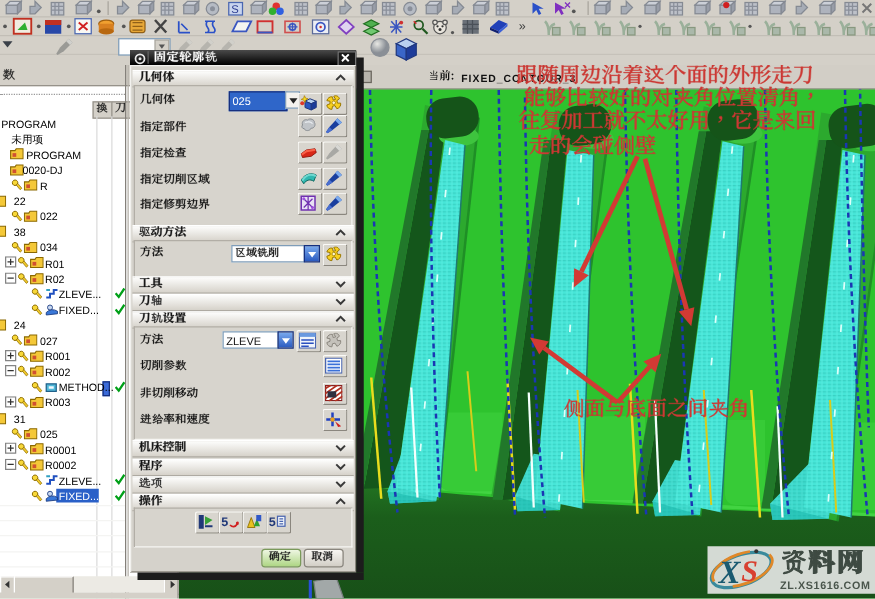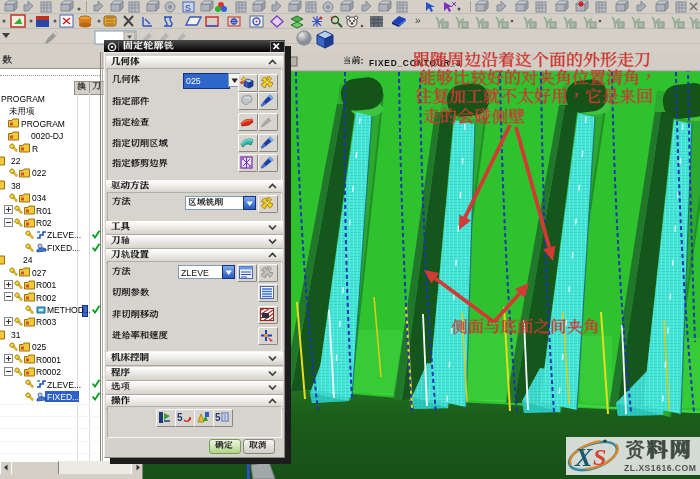--- a/index.html
+++ b/index.html
@@ -345,21 +345,21 @@
       <div style="position:absolute;left:102px;top:0;width:1px;height:427px;background:#b4b0a8"></div>
       <div style="position:absolute;left:1px;top:41.8px;font:8.5px 'Liberation Sans',sans-serif;color:#000;white-space:nowrap">PROGRAM</div>
       <div style="position:absolute;left:9px;top:54.2px;font:8.5px 'Liberation Sans',sans-serif;color:#000;white-space:nowrap">未用项</div>
       <svg style="position:absolute;left:8px;top:66.3px" width="11" height="11" viewBox="0 0 11 11">
         <use href="#fold"></use>
       </svg>
       <div style="position:absolute;left:21px;top:66.6px;font:8.5px 'Liberation Sans',sans-serif;color:#000;white-space:nowrap">PROGRAM</div>
       <svg style="position:absolute;left:8px;top:78.8px" width="11" height="11" viewBox="0 0 11 11">
         <use href="#fold"></use>
       </svg>
-      <div style="position:absolute;left:31px;top:79.1px;font:8.5px 'Liberation Sans',sans-serif;color:#000;white-space:nowrap">0020-DJ</div>
+      <div style="position:absolute;left:18px;top:79.1px;font:8.5px 'Liberation Sans',sans-serif;color:#000;white-space:nowrap">0020-DJ</div>
       <svg style="position:absolute;left:9px;top:91.2px" width="11" height="11" viewBox="0 0 11 11">
         <use href="#key"></use>
       </svg>
       <svg style="position:absolute;left:19px;top:91.2px" width="11" height="11" viewBox="0 0 11 11">
         <use href="#fold"></use>
       </svg>
       <div style="position:absolute;left:32px;top:91.5px;font:8.5px 'Liberation Sans',sans-serif;color:#000;white-space:nowrap">R</div>
       <svg style="position:absolute;left:-6px;top:103.6px" width="11" height="11" viewBox="0 0 11 11">
         <use href="#fold"></use>
       </svg>
@@ -418,21 +418,21 @@
       <svg style="position:absolute;left:36px;top:190.5px" width="11" height="11" viewBox="0 0 11 11">
         <use href="#op2"></use>
       </svg>
       <svg style="position:absolute;left:92px;top:190.5px" width="11" height="11" viewBox="0 0 11 11">
         <use href="#chk"></use>
       </svg>
       <div style="position:absolute;left:47px;top:190.8px;font:8.5px 'Liberation Sans',sans-serif;color:#000;white-space:nowrap">FIXED...</div>
       <svg style="position:absolute;left:-6px;top:203.0px" width="11" height="11" viewBox="0 0 11 11">
         <use href="#fold"></use>
       </svg>
-      <div style="position:absolute;left:23px;top:203.3px;font:8.5px 'Liberation Sans',sans-serif;color:#000;white-space:nowrap">24</div>
+      <div style="position:absolute;left:11px;top:203.3px;font:8.5px 'Liberation Sans',sans-serif;color:#000;white-space:nowrap">24</div>
       <svg style="position:absolute;left:9px;top:215.4px" width="11" height="11" viewBox="0 0 11 11">
         <use href="#key"></use>
       </svg>
       <svg style="position:absolute;left:19px;top:215.4px" width="11" height="11" viewBox="0 0 11 11">
         <use href="#fold"></use>
       </svg>
       <div style="position:absolute;left:32px;top:215.7px;font:8.5px 'Liberation Sans',sans-serif;color:#000;white-space:nowrap">027</div>
       <svg style="position:absolute;left:4px;top:227.8px" width="11" height="11" viewBox="0 0 11 11">
         <use href="#pbox"></use>
       </svg>

